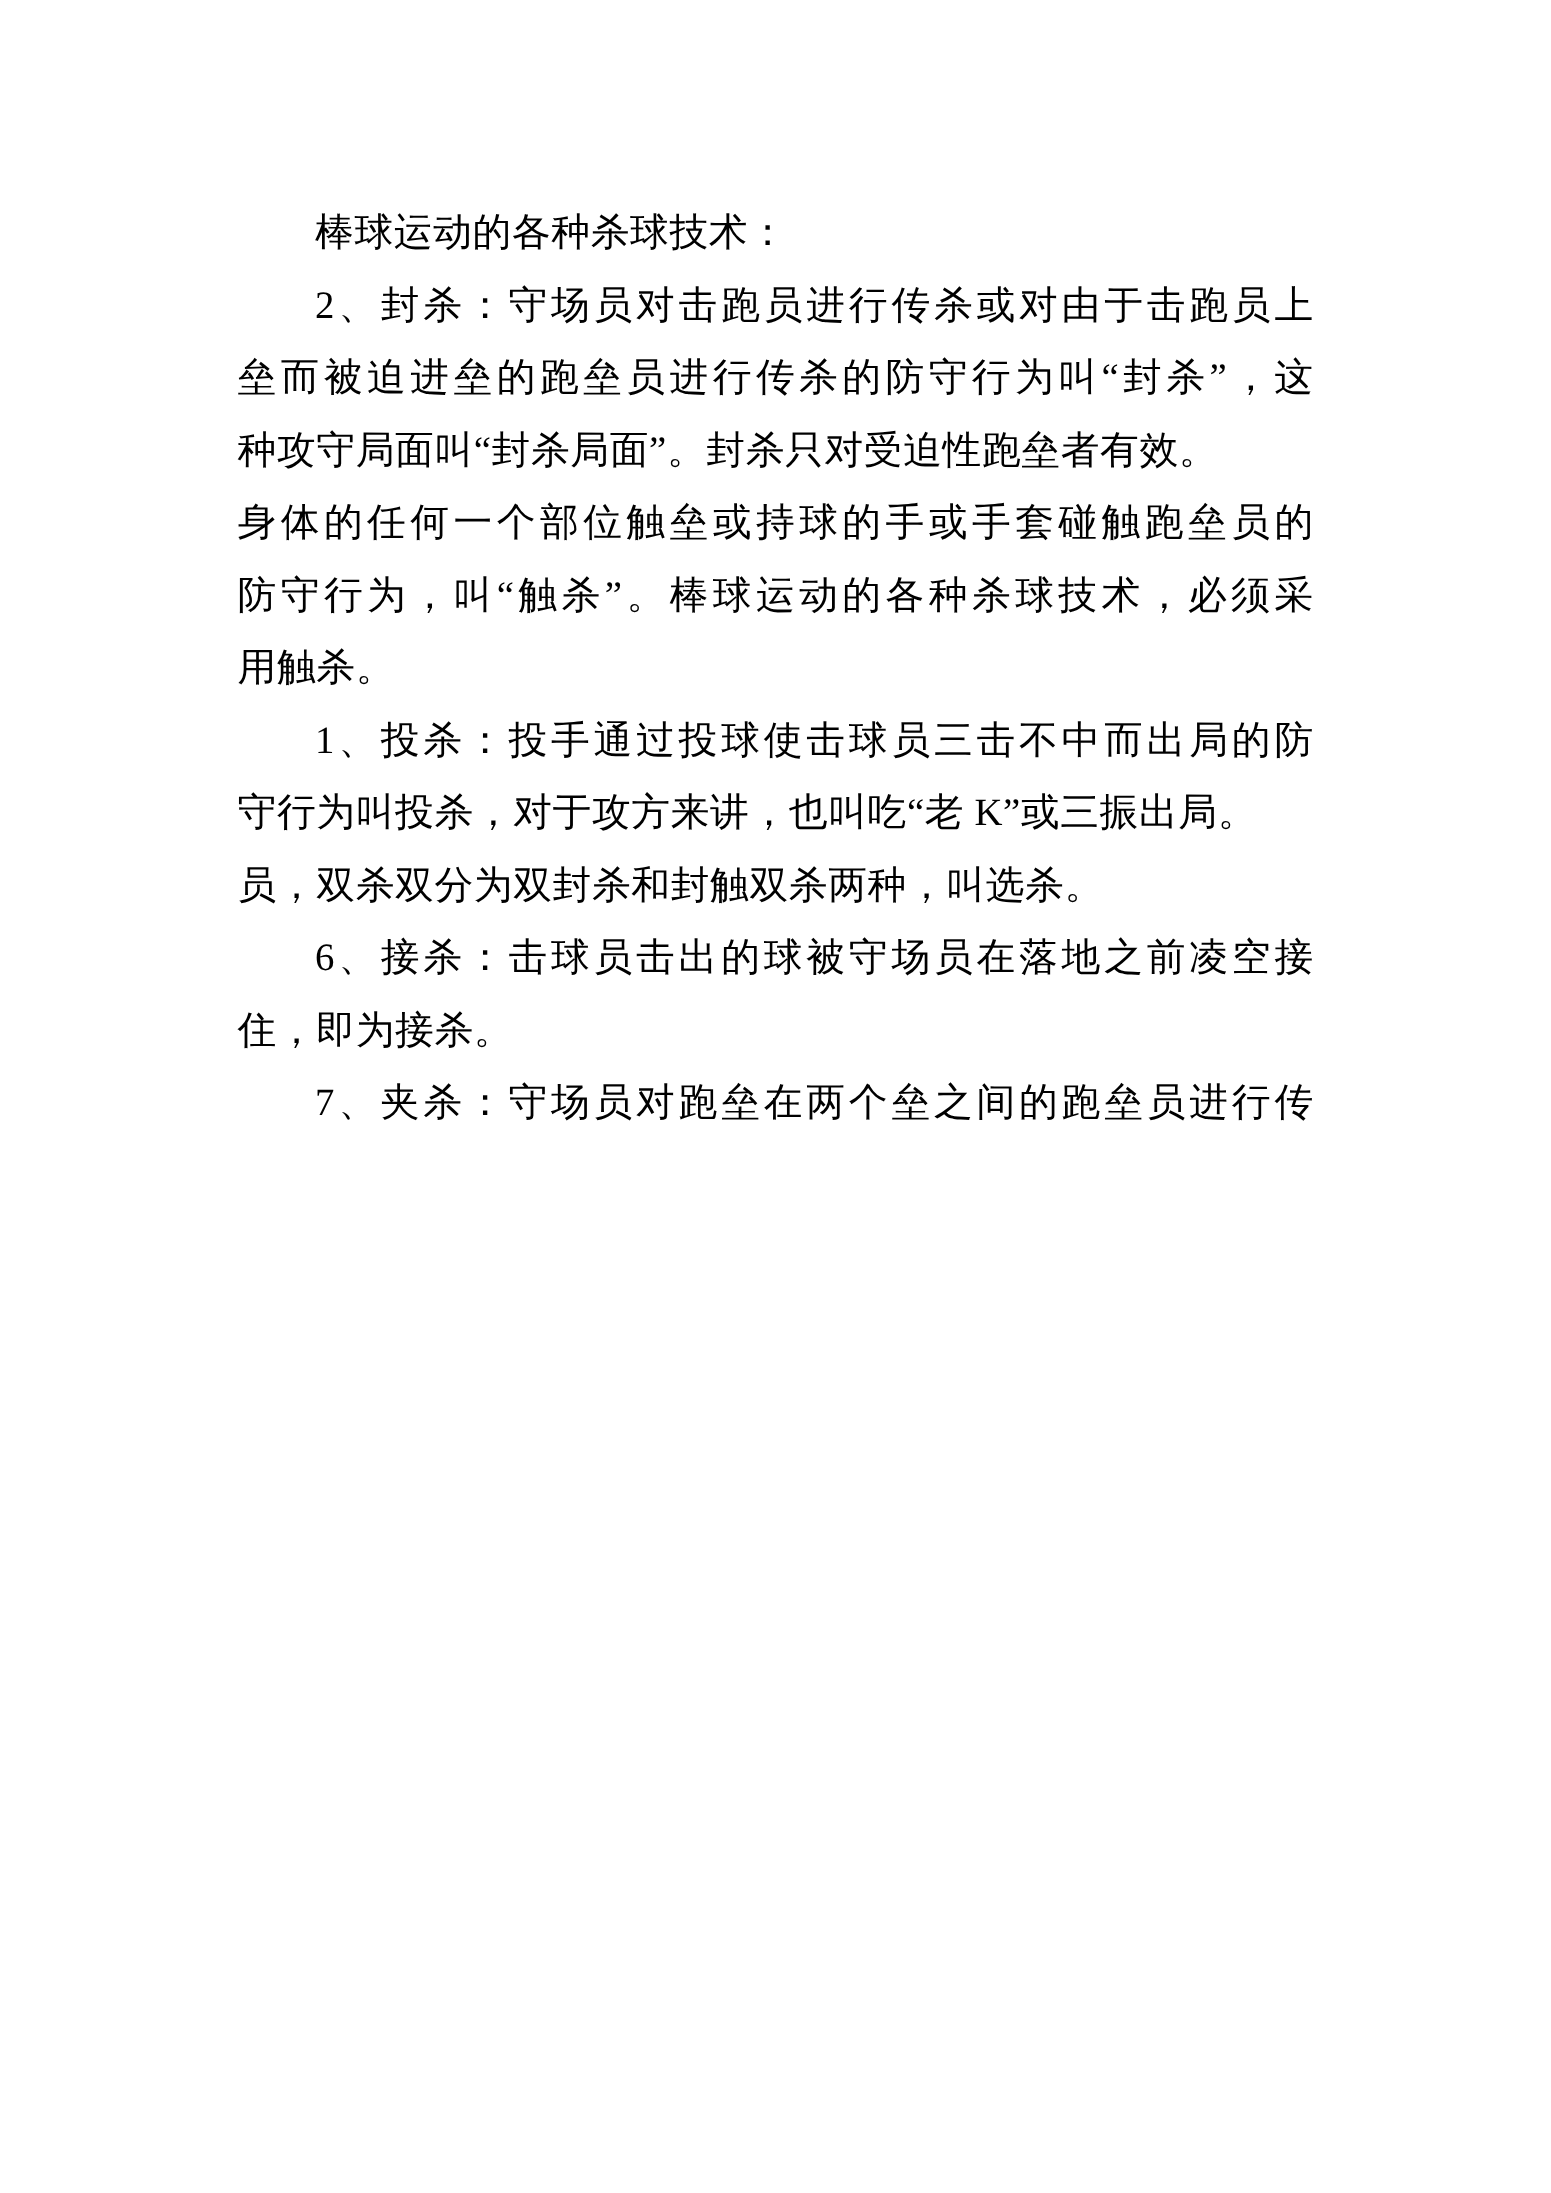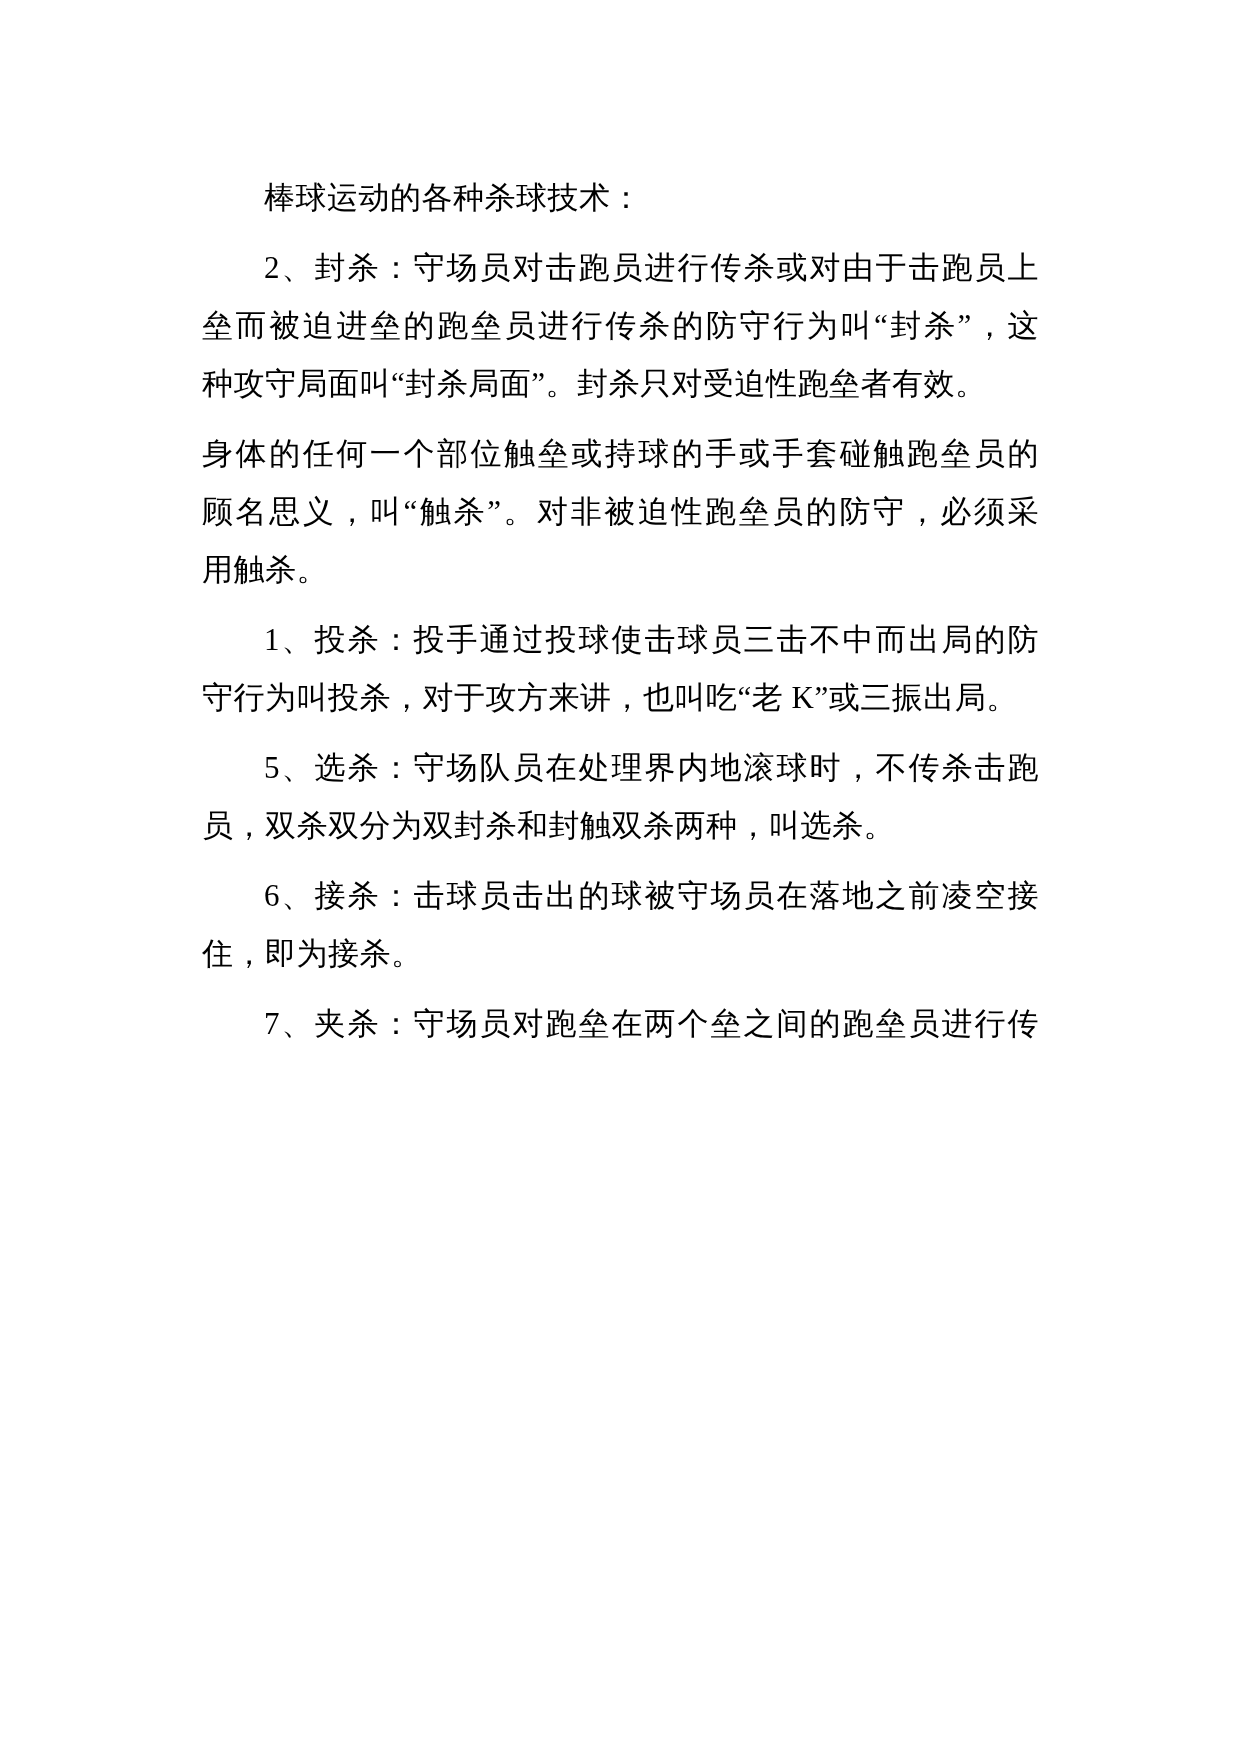--- a/index.html
+++ b/index.html
@@ -24,21 +24,21 @@
     top: 157px;
     width: 861px;
     color: #000000;
     font-family: "Liberation Serif", "DejaVu Serif", serif;
     font-size: 31px;
     line-height: 58px;
     letter-spacing: 0.5px;
     font-weight: 400;
   }
   .para {
-    margin: 12px;
+    margin: 0;
     padding: 0;
   }
   .line {
     text-align: left;
   }
   .line.fill {
     text-align: justify;
     text-align-last: justify;
     text-justify: inter-character;
   }
@@ -58,31 +58,30 @@
 
 
     <div class="para">
       <div class="line first fill">2、封杀：守场员对击跑员进行传杀或对由于击跑员上</div>
       <div class="line fill">垒而被迫进垒的跑垒员进行传杀的防守行为叫“封杀”，这</div>
       <div class="line">种攻守局面叫“封杀局面”。封杀只对受迫性跑垒者有效。</div>
     </div>
 
     <div class="para">
       <div class="line fill">身体的任何一个部位触垒或持球的手或手套碰触跑垒员的</div>
-      <div class="line fill">顾名思义，叫“触杀”。对非被迫性跑垒员的防守，必须采</div>
+      <div class="line fill">防守行为，叫“触杀”。棒球运动的各种杀球技术，必须采</div>
       <div class="line">用触杀。</div>
     </div>
 
     <div class="para">
       <div class="line first fill">1、投杀：投手通过投球使击球员三击不中而出局的防</div>
       <div class="line">守行为叫投杀，对于攻方来讲，也叫吃“老 K”或三振出局。</div>
     </div>
 
     <div class="para">
-      <div class="line first fill">5、选杀：守场队员在处理界内地滚球时，不传杀击跑</div>
       <div class="line">员，双杀双分为双封杀和封触双杀两种，叫选杀。</div>
     </div>
 
     <div class="para">
       <div class="line first fill">6、接杀：击球员击出的球被守场员在落地之前凌空接</div>
       <div class="line">住，即为接杀。</div>
     </div>
 
     <div class="para">
       <div class="line first fill">7、夹杀：守场员对跑垒在两个垒之间的跑垒员进行传</div>

